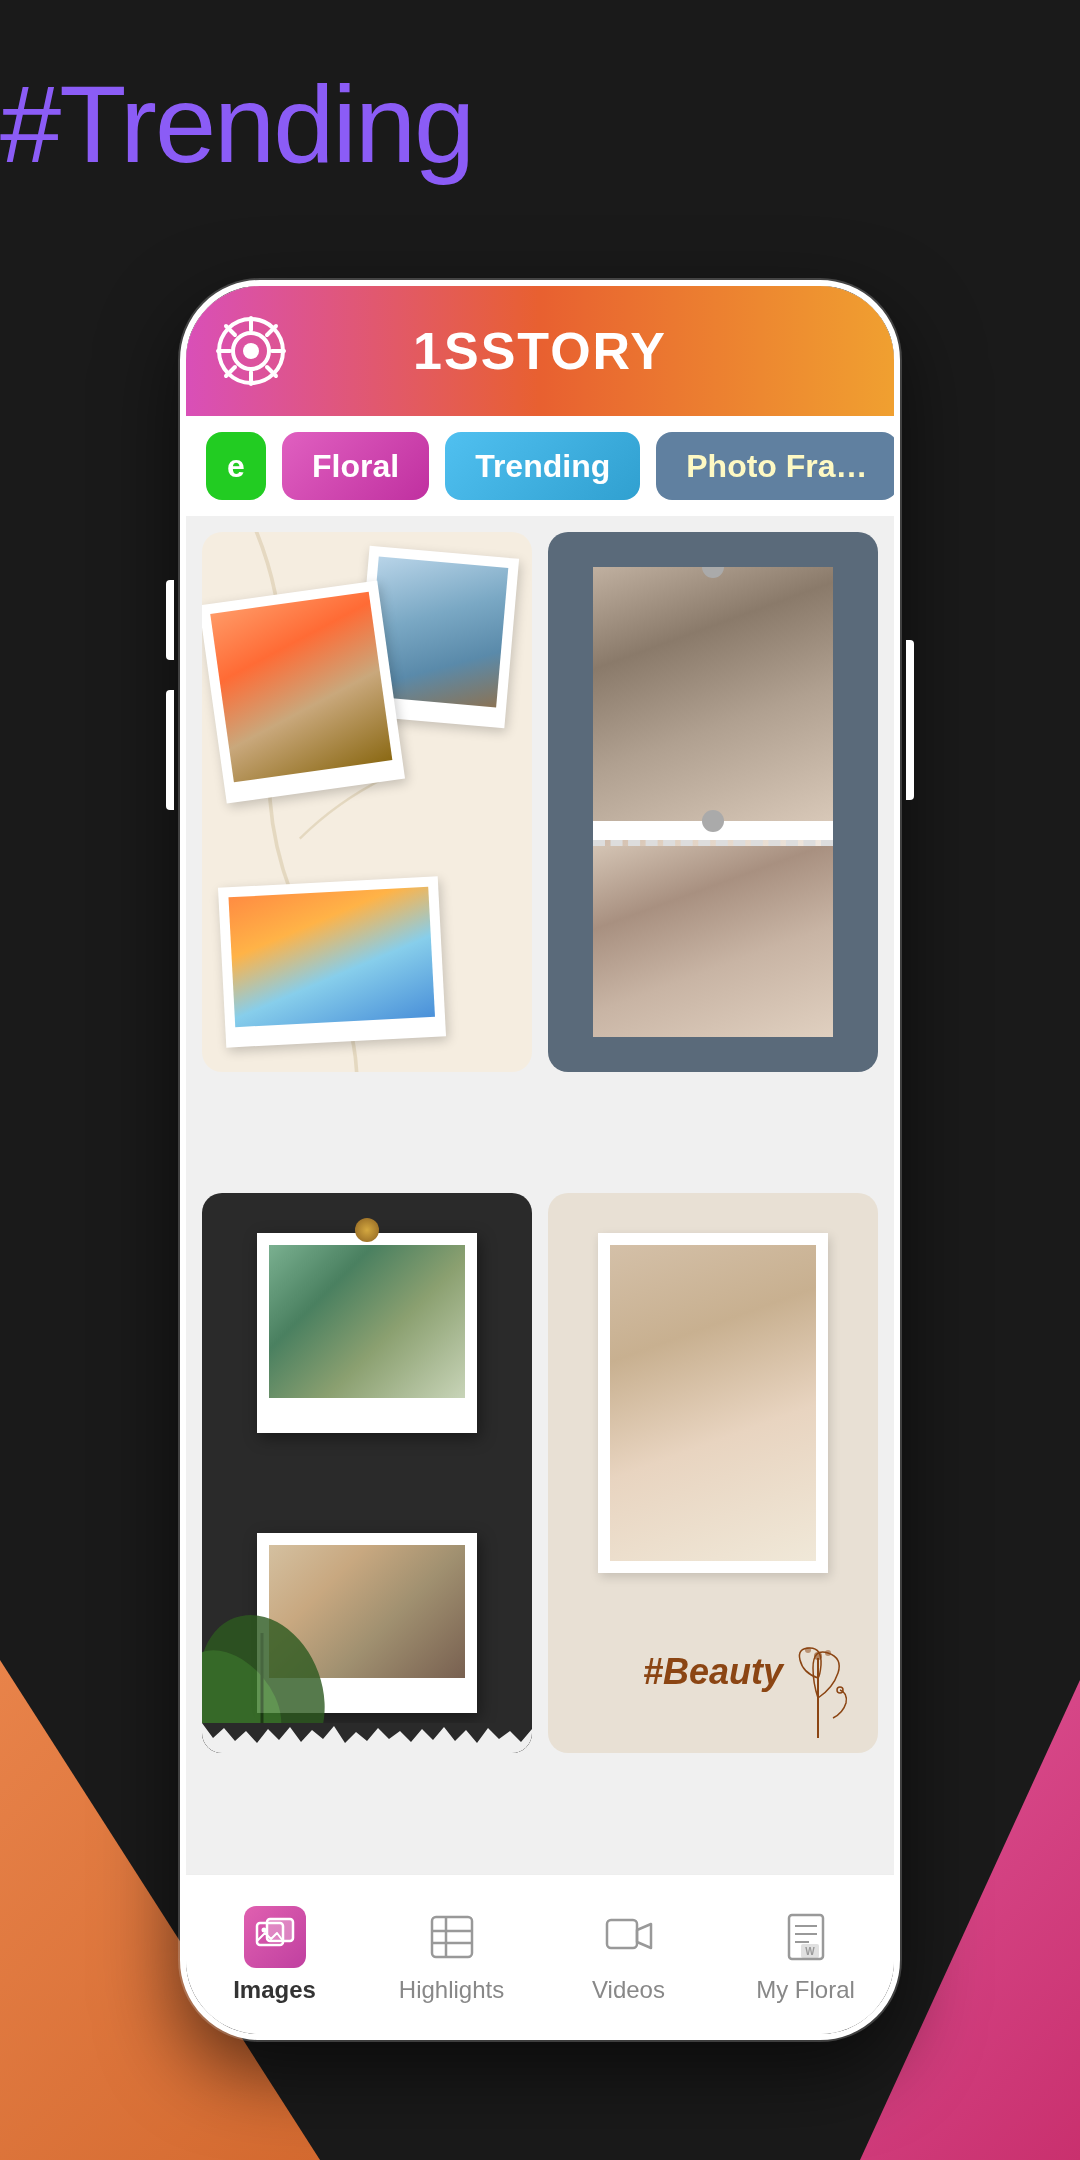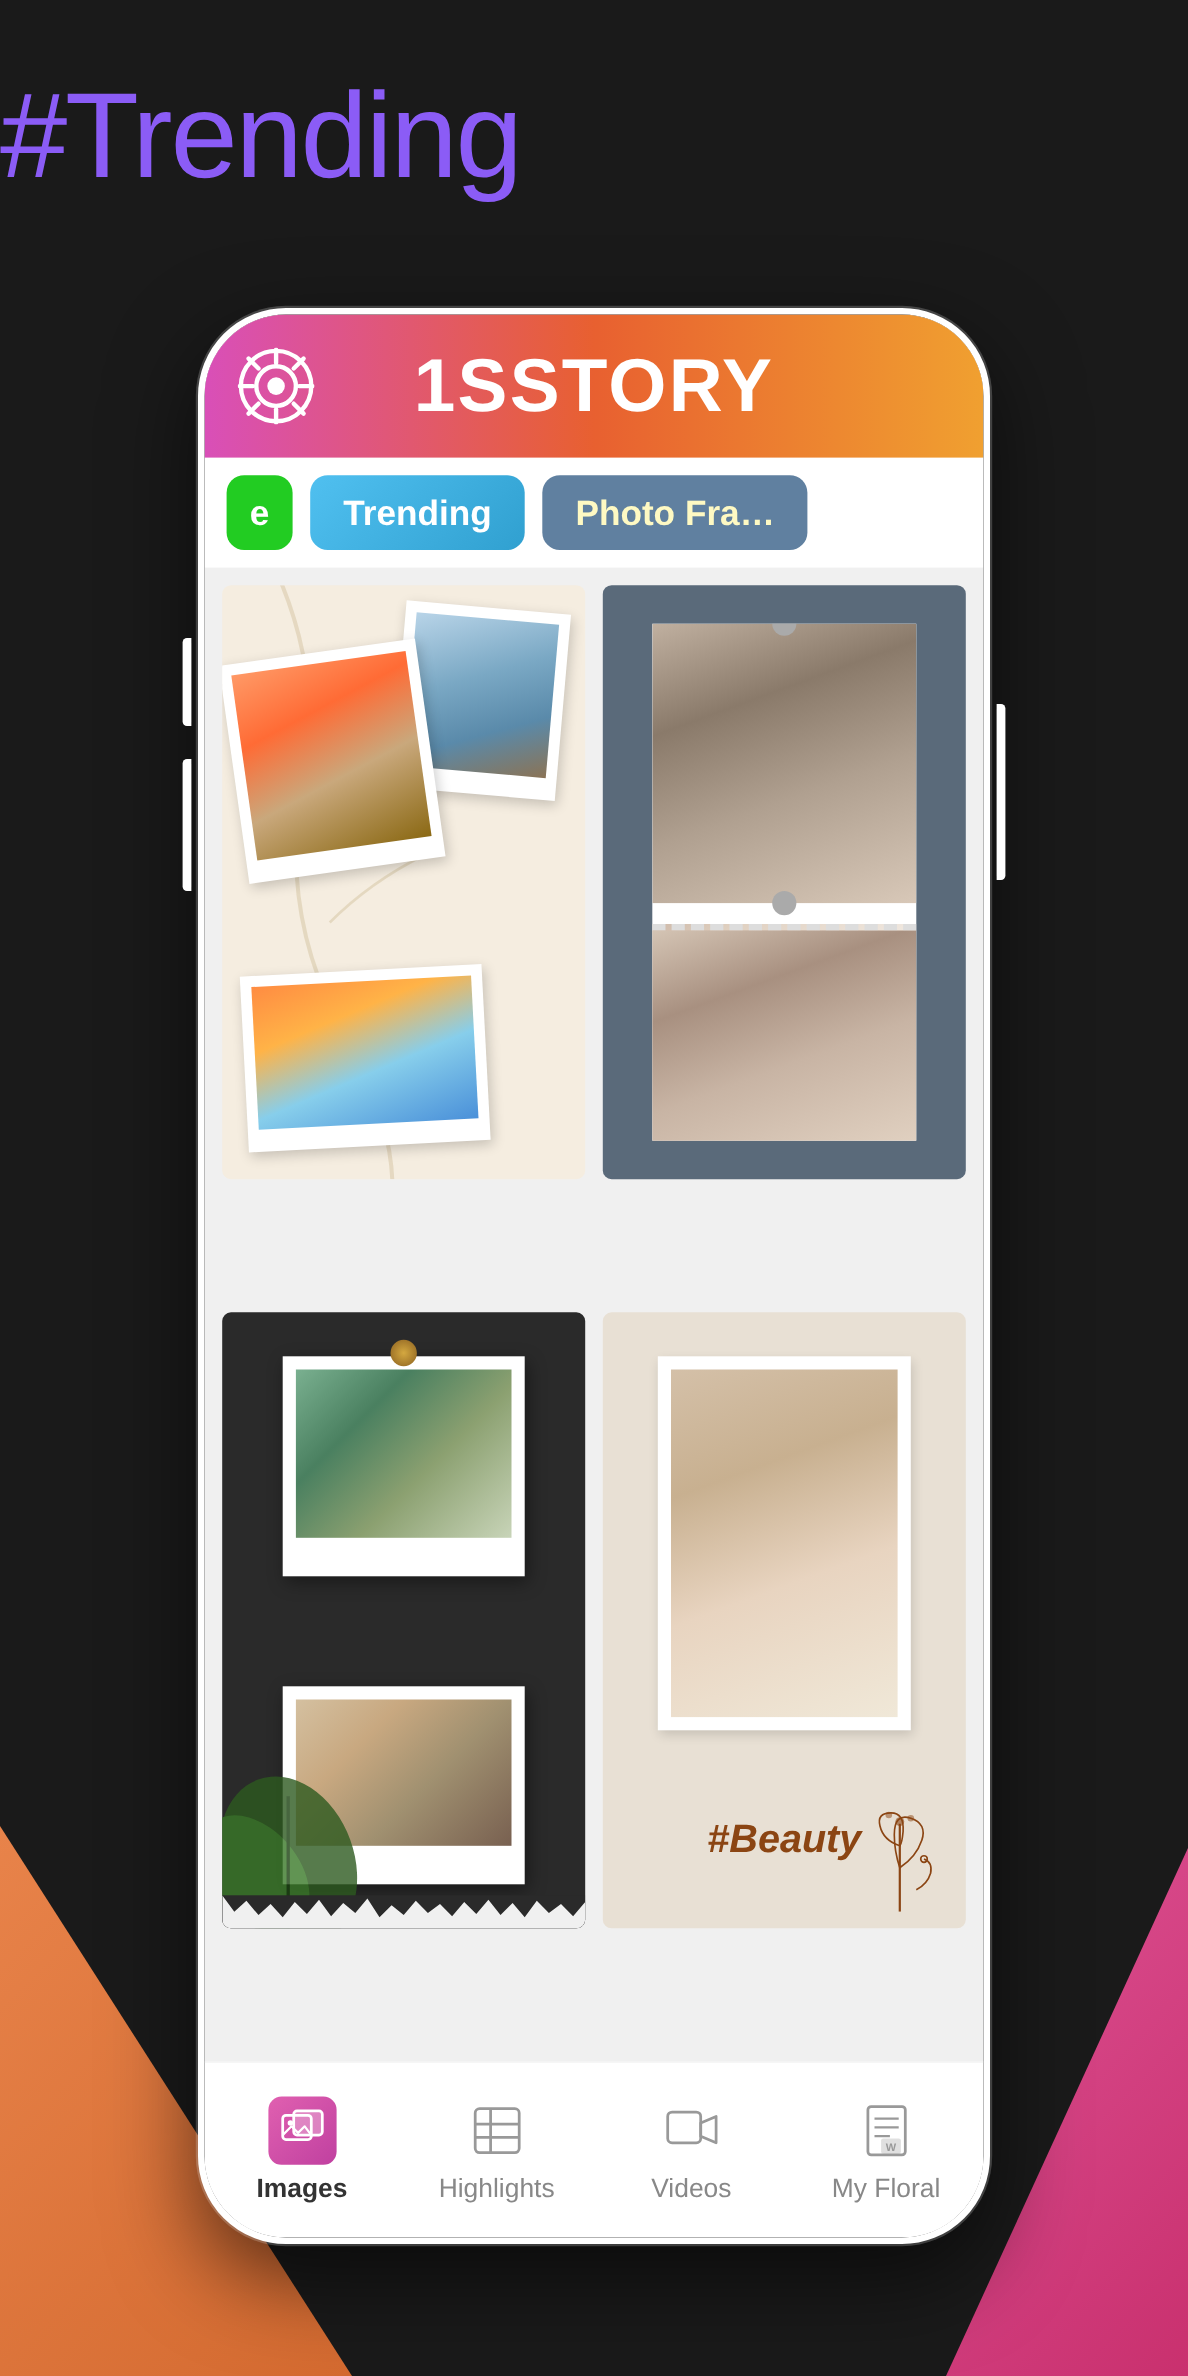--- a/index.html
+++ b/index.html
@@ -69,21 +69,21 @@
       position: relative;
       padding: 0 30px;
     }
     .app-logo-icon {
       position: absolute;
       left: 30px;
       width: 70px;
       height: 70px;
     }
     .app-title {
-      font-size: 68px;
+      font-size: 52px;
       font-weight: 800;
       color: #ffffff;
       letter-spacing: 2px;
     }
 
     
     .filter-tabs {
       display: flex;
       flex-direction: row;
       align-items: center;
@@ -118,21 +118,21 @@
       padding: 16px;
       display: grid;
       grid-template-columns: 1fr 1fr;
       gap: 16px;
       flex: 1;
       overflow: hidden;
     }
 
     
     .template-card {
-      border-radius: 8px;
+      border-radius: 20px;
       overflow: hidden;
       cursor: pointer;
       position: relative;
     }
 
     
     .card-1 {
       background: #f5ede0;
       height: 540px;
       position: relative;
@@ -366,20 +366,21 @@
             <line x1="60" y1="10" x2="51" y2="19"></line>
             <line x1="19" y1="51" x2="10" y2="60"></line>
           </g>
         </svg>
       </div>
       <div class="app-title">1SSTORY</div>
     </div>
 
     <div class="filter-tabs">
       <div class="filter-tab tab-green" style="padding:0 18px; min-width:60px;">e</div>
+      <div class="filter-tab tab-pink">Floral</div>
       <div class="filter-tab tab-blue">Trending</div>
       <div class="filter-tab tab-slate">Photo Fra…</div>
     </div>
 
     <div class="content-area">
 
       <div class="template-card card-1">
 
         <svg style="position:absolute;top:0;left:0;width:100%;height:100%;opacity:0.15" viewBox="0 0 270 540" preserveAspectRatio="xMidYMid slice">
           <path d="M20,0 Q80,100 60,200 Q40,300 100,400 Q140,480 120,540" stroke="#8B6914" stroke-width="3" fill="none"></path>

